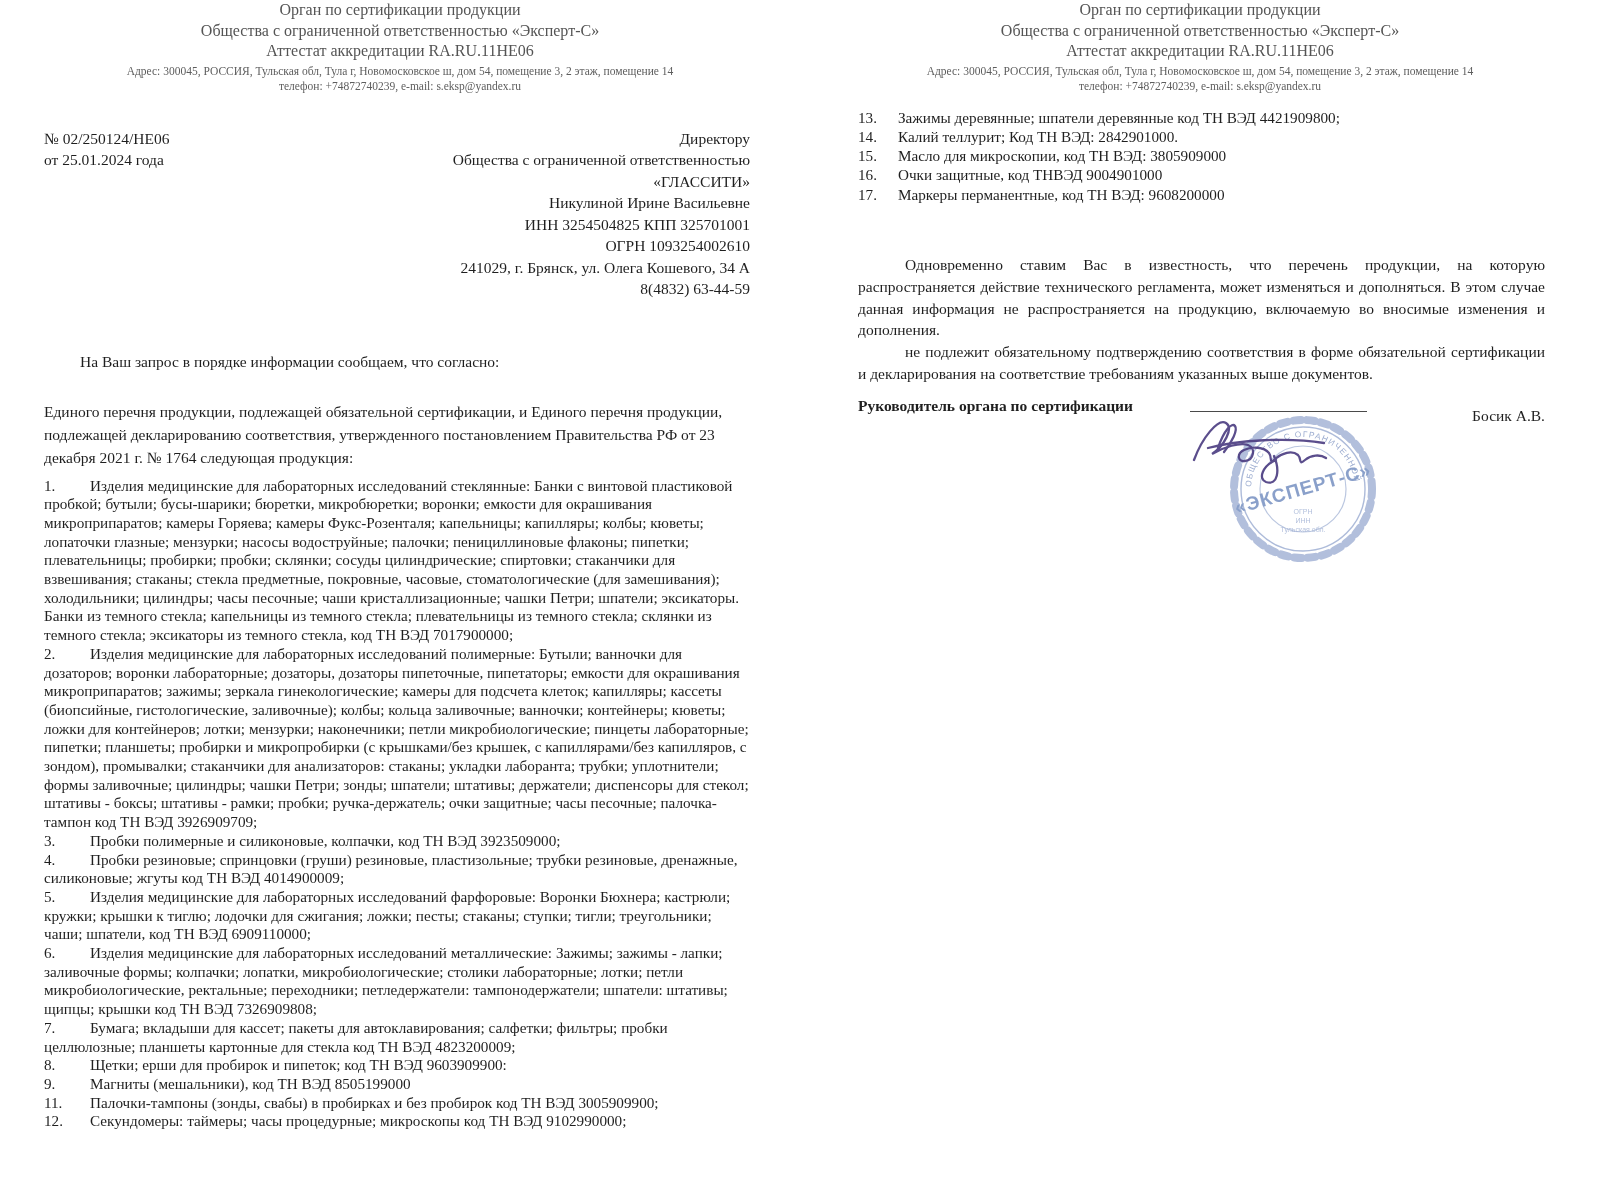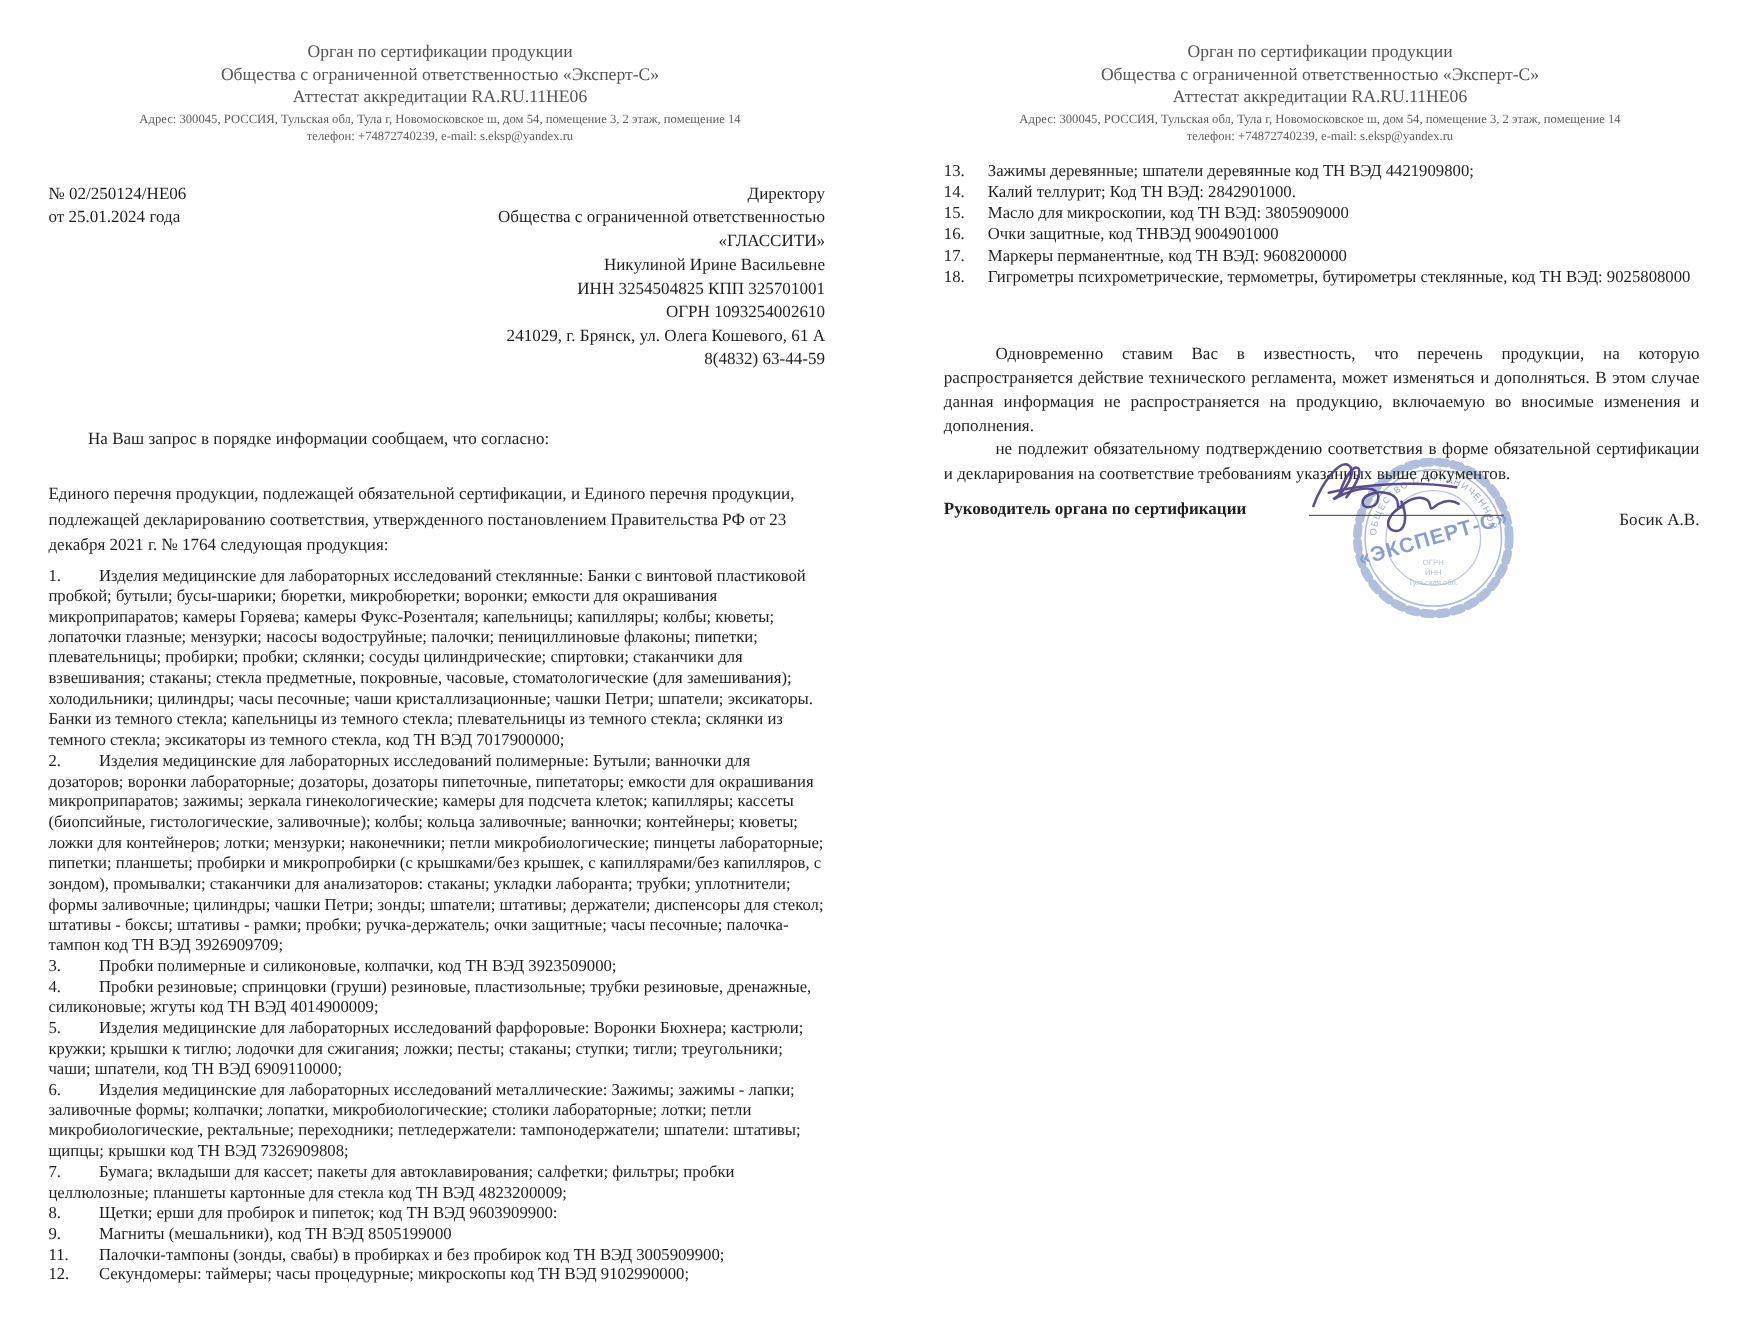--- a/index.html
+++ b/index.html
@@ -6,21 +6,21 @@
   body{
     width:1600px;height:1200px;background:#ffffff;position:relative;
     font-family:"Liberation Serif", serif;color:#1f1f1f;
     -webkit-font-smoothing:antialiased;
   }
   .page{position:absolute;top:0;width:800px;height:1200px;background:#fff;overflow:hidden;}
   #page-left{left:0;}
   #page-right{left:800px;}
 
   
-  .header{text-align:center;padding-top:38px;color:#545454;}
+  .header{text-align:center;color:#545454;}
   .header .hline{font-size:16px;line-height:20.5px;}
   .header .addr{font-size:11.5px;line-height:15px;color:#5d5d5d;}
   .header .addr.first{margin-top:2px;}
 
   
   .lcontent{padding:0 50px 0 44px;}
   .ref-row{margin-top:34px;display:flex;justify-content:space-between;font-size:15.5px;line-height:21.5px;}
   .addressee{text-align:right;}
   .intro{margin-top:50px;font-size:15.5px;line-height:23px;text-indent:36px;margin-bottom:0;}
   .preamble{margin-top:27px;font-size:15.5px;line-height:23px;margin-bottom:0;}
@@ -61,21 +61,21 @@
         <div>№ 02/250124/НЕ06</div>
         <div>от 25.01.2024 года</div>
       </div>
       <div class="addressee">
         <div>Директору</div>
         <div>Общества с ограниченной ответственностью</div>
         <div>«ГЛАССИТИ»</div>
         <div>Никулиной Ирине Васильевне</div>
         <div>ИНН 3254504825 КПП 325701001</div>
         <div>ОГРН 1093254002610</div>
-        <div>241029, г. Брянск, ул. Олега Кошевого, 61 А</div>
+        <div>241029, г. Брянск, ул. Олега Кошевого, 34 А</div>
         <div>8(4832) 63-44-59</div>
       </div>
     </div>
 
     <p class="intro">На Ваш запрос в порядке информации сообщаем, что согласно:</p>
     <p class="preamble">Единого перечня продукции, подлежащей обязательной сертификации, и Единого перечня продукции, подлежащей декларированию соответствия, утвержденного постановлением Правительства РФ от 23 декабря 2021 г. № 1764 следующая продукция:</p>
 
     <div class="items">
       <div class="item"><span class="num">1.</span><span>Изделия медицинские для лабораторных исследований стеклянные: Банки с винтовой пластиковой пробкой; бутыли; бусы-шарики; бюретки, микробюретки; воронки; емкости для окрашивания микроприпаратов; камеры Горяева; камеры Фукс-Розенталя; капельницы; капилляры; колбы; кюветы; лопаточки глазные; мензурки; насосы водоструйные; палочки; пенициллиновые флаконы; пипетки; плевательницы; пробирки; пробки; склянки; сосуды цилиндрические; спиртовки; стаканчики для взвешивания; стаканы; стекла предметные, покровные, часовые, стоматологические (для замешивания); холодильники; цилиндры; часы песочные; чаши кристаллизационные; чашки Петри; шпатели; эксикаторы. Банки из темного стекла; капельницы из темного стекла; плевательницы из темного стекла; склянки из темного стекла; эксикаторы из темного стекла, код ТН ВЭД 7017900000;</span></div>
       <div class="item"><span class="num">2.</span><span>Изделия медицинские для лабораторных исследований полимерные: Бутыли; ванночки для дозаторов; воронки лабораторные; дозаторы, дозаторы пипеточные, пипетаторы; емкости для окрашивания микроприпаратов; зажимы; зеркала гинекологические; камеры для подсчета клеток; капилляры; кассеты (биопсийные, гистологические, заливочные); колбы; кольца заливочные; ванночки; контейнеры; кюветы; ложки для контейнеров; лотки; мензурки; наконечники; петли микробиологические; пинцеты лабораторные; пипетки; планшеты; пробирки и микропробирки (с крышками/без крышек, с капиллярами/без капилляров, с зондом), промывалки; стаканчики для анализаторов: стаканы; укладки лаборанта; трубки; уплотнители; формы заливочные; цилиндры; чашки Петри; зонды; шпатели; штативы; держатели; диспенсоры для стекол; штативы - боксы; штативы - рамки; пробки; ручка-держатель; очки защитные; часы песочные; палочка-тампон код ТН ВЭД 3926909709;</span></div>
@@ -124,21 +124,20 @@
       <div class="addr first">Адрес: 300045, РОССИЯ, Тульская обл, Тула г, Новомосковское ш, дом 54, помещение 3, 2 этаж, помещение 14</div>
       <div class="addr">телефон: +74872740239, e-mail: s.eksp@yandex.ru</div>
     </div>
 
     <div class="items-r">
       <div class="item-r"><span class="num">13.</span><span>Зажимы деревянные; шпатели деревянные код ТН ВЭД 4421909800;</span></div>
       <div class="item-r"><span class="num">14.</span><span>Калий теллурит; Код ТН ВЭД: 2842901000.</span></div>
       <div class="item-r"><span class="num">15.</span><span>Масло для микроскопии, код ТН ВЭД: 3805909000</span></div>
       <div class="item-r"><span class="num">16.</span><span>Очки защитные, код ТНВЭД 9004901000</span></div>
       <div class="item-r"><span class="num">17.</span><span>Маркеры перманентные, код ТН ВЭД: 9608200000</span></div>
-      <div class="item-r"><span class="num">18.</span><span>Гигрометры психрометрические, термометры, бутирометры стеклянные, код ТН ВЭД: 9025808000</span></div>
     </div>
 
     <div class="paras">
       <p>Одновременно ставим Вас в известность, что перечень продукции, на которую распространяется действие технического регламента, может изменяться и дополняться. В этом случае данная информация не распространяется на продукцию, включаемую во вносимые изменения и дополнения.</p>
       <p>не подлежит обязательному подтверждению соответствия в форме обязательной сертификации и декларирования на соответствие требованиям указанных выше документов.</p>
     </div>
 
     <div class="sig-row">
       <span class="sig-role">Руководитель органа по сертификации</span>
       <span class="sig-line"></span>

